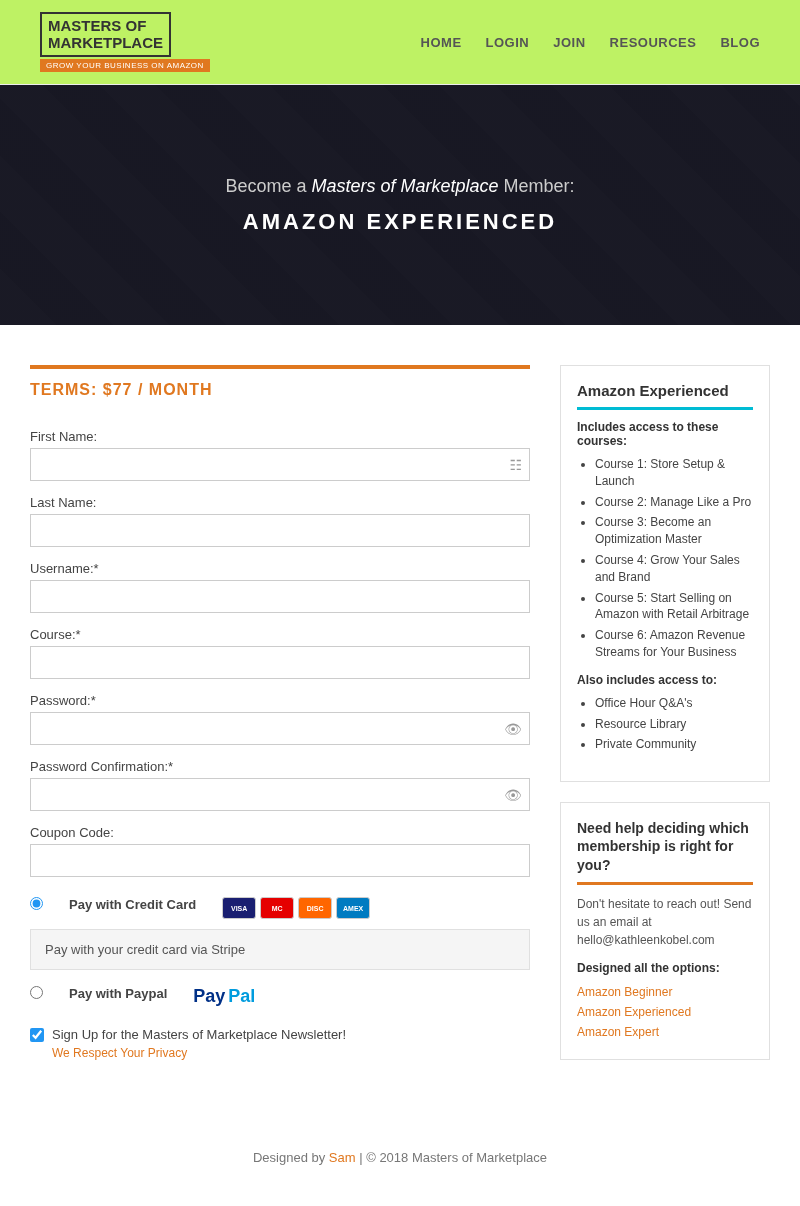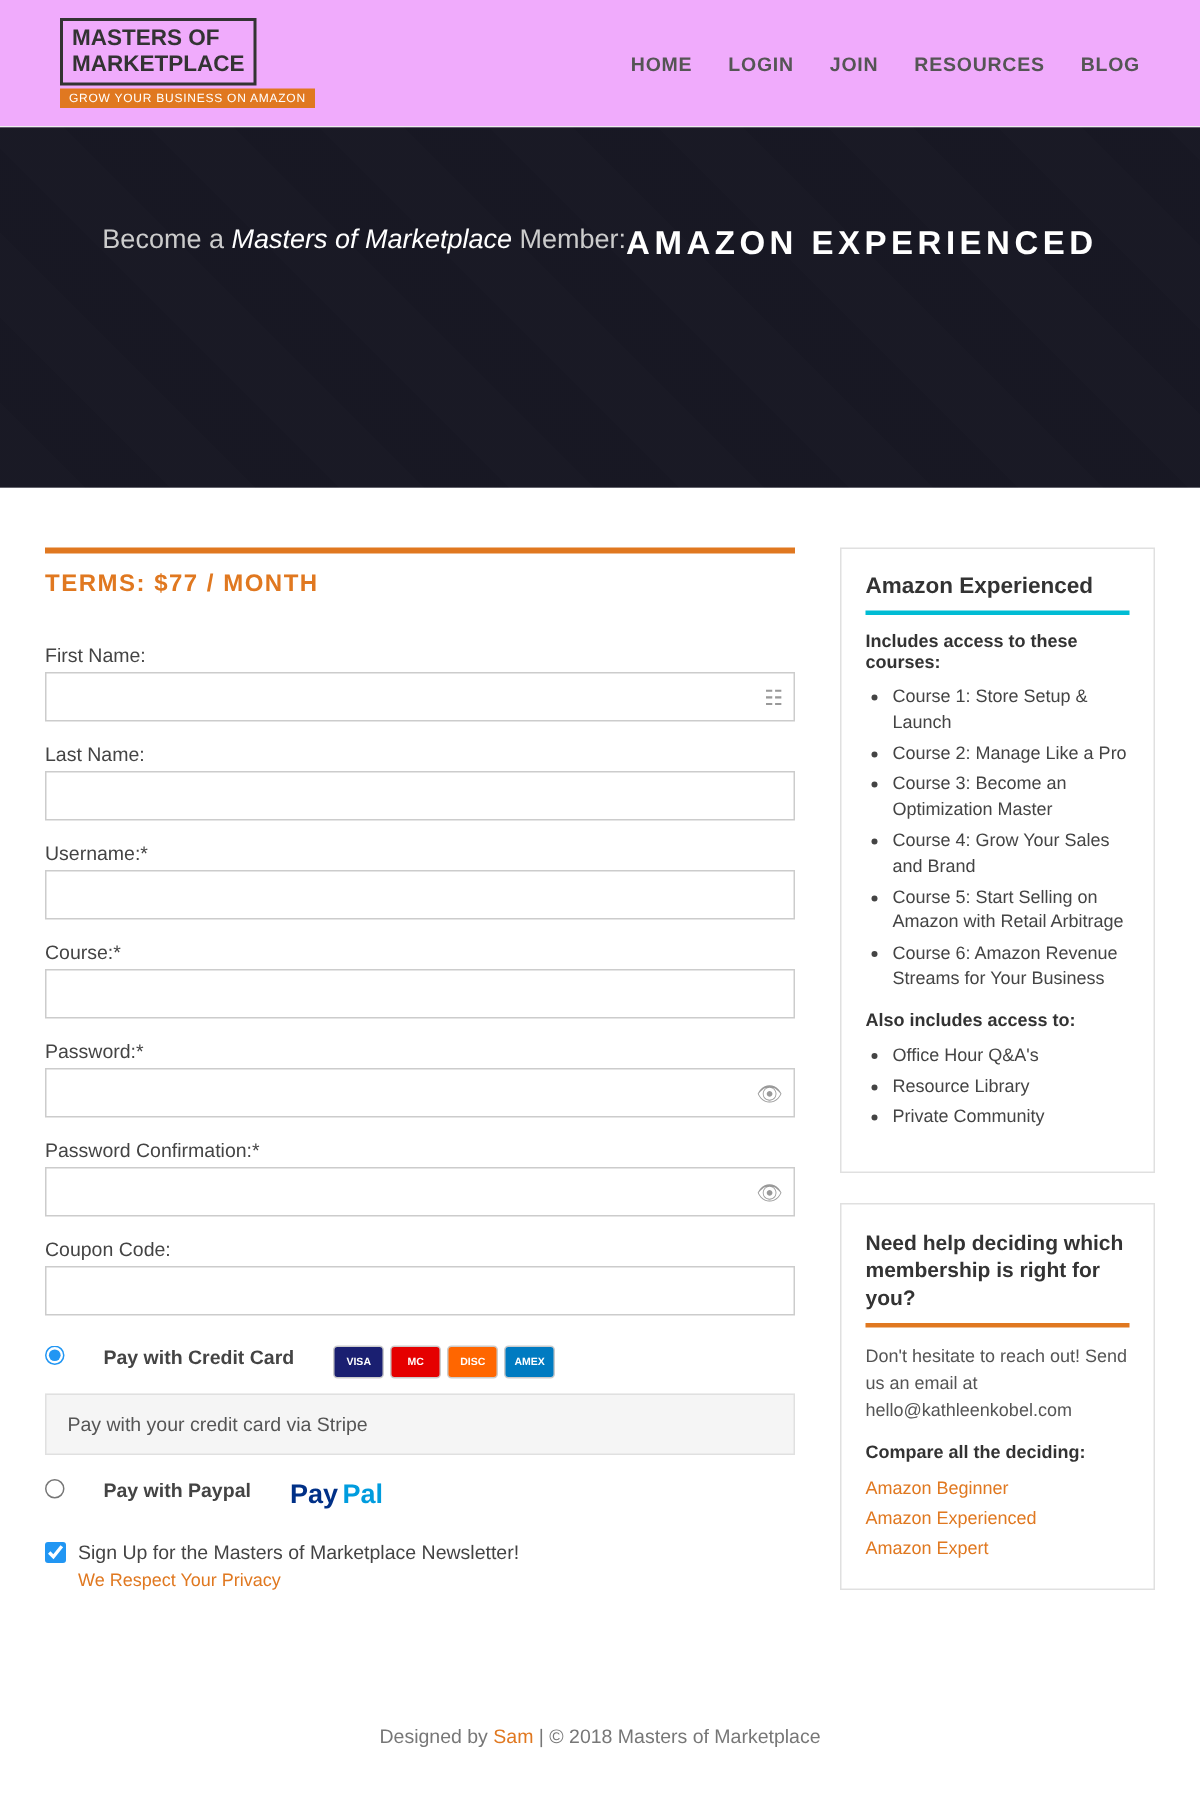--- a/index.html
+++ b/index.html
@@ -5,21 +5,21 @@
     * { box-sizing: border-box; margin: 0; padding: 0; }
     body { font-family: 'Arial', sans-serif; font-size: 14px; color: #333; background: #fff; }
 
     
     .header {
       display: flex;
       align-items: center;
       justify-content: space-between;
       padding: 12px 40px;
       border-bottom: 1px solid #eee;
-      background: #f0abfc;
+      background: #bef264;
     }
     .logo-area {
       display: flex;
       flex-direction: column;
       align-items: flex-start;
     }
     .logo-text {
       font-weight: 900;
       font-size: 15px;
       line-height: 1.1;
@@ -54,21 +54,21 @@
     
     .hero {
       background: linear-gradient(rgba(20,20,30,0.75), rgba(20,20,30,0.75)),
         repeating-linear-gradient(
           45deg,
           #2a2a3a 0px, #2a2a3a 40px,
           #232333 40px, #232333 80px
         );
       min-height: 240px;
       display: flex;
-      flex-direction: row;
+      flex-direction: column;
       justify-content: center;
       text-align: center;
       padding: 64px 20px;
     }
     .hero-sub {
       color: #ccc;
       font-size: 18px;
       margin-bottom: 12px;
     }
     .hero-sub em {
@@ -473,21 +473,21 @@
       <ul>
         <li>Office Hour Q&amp;A's</li>
         <li>Resource Library</li>
         <li>Private Community</li>
       </ul>
     </div>
 
     <div class="sidebar-card2">
       <div class="sidebar-card2-title">Need help deciding which membership is right for you?</div>
       <p>Don't hesitate to reach out! Send us an email at hello@kathleenkobel.com</p>
-      <div class="sidebar-card2-sub">Compare all the deciding:</div>
+      <div class="sidebar-card2-sub">Designed all the options:</div>
       <ul>
         <li><a href="#">Amazon Beginner</a></li>
         <li><a href="#">Amazon Experienced</a></li>
         <li><a href="#">Amazon Expert</a></li>
       </ul>
     </div>
 
   </div>
 </div>
 

